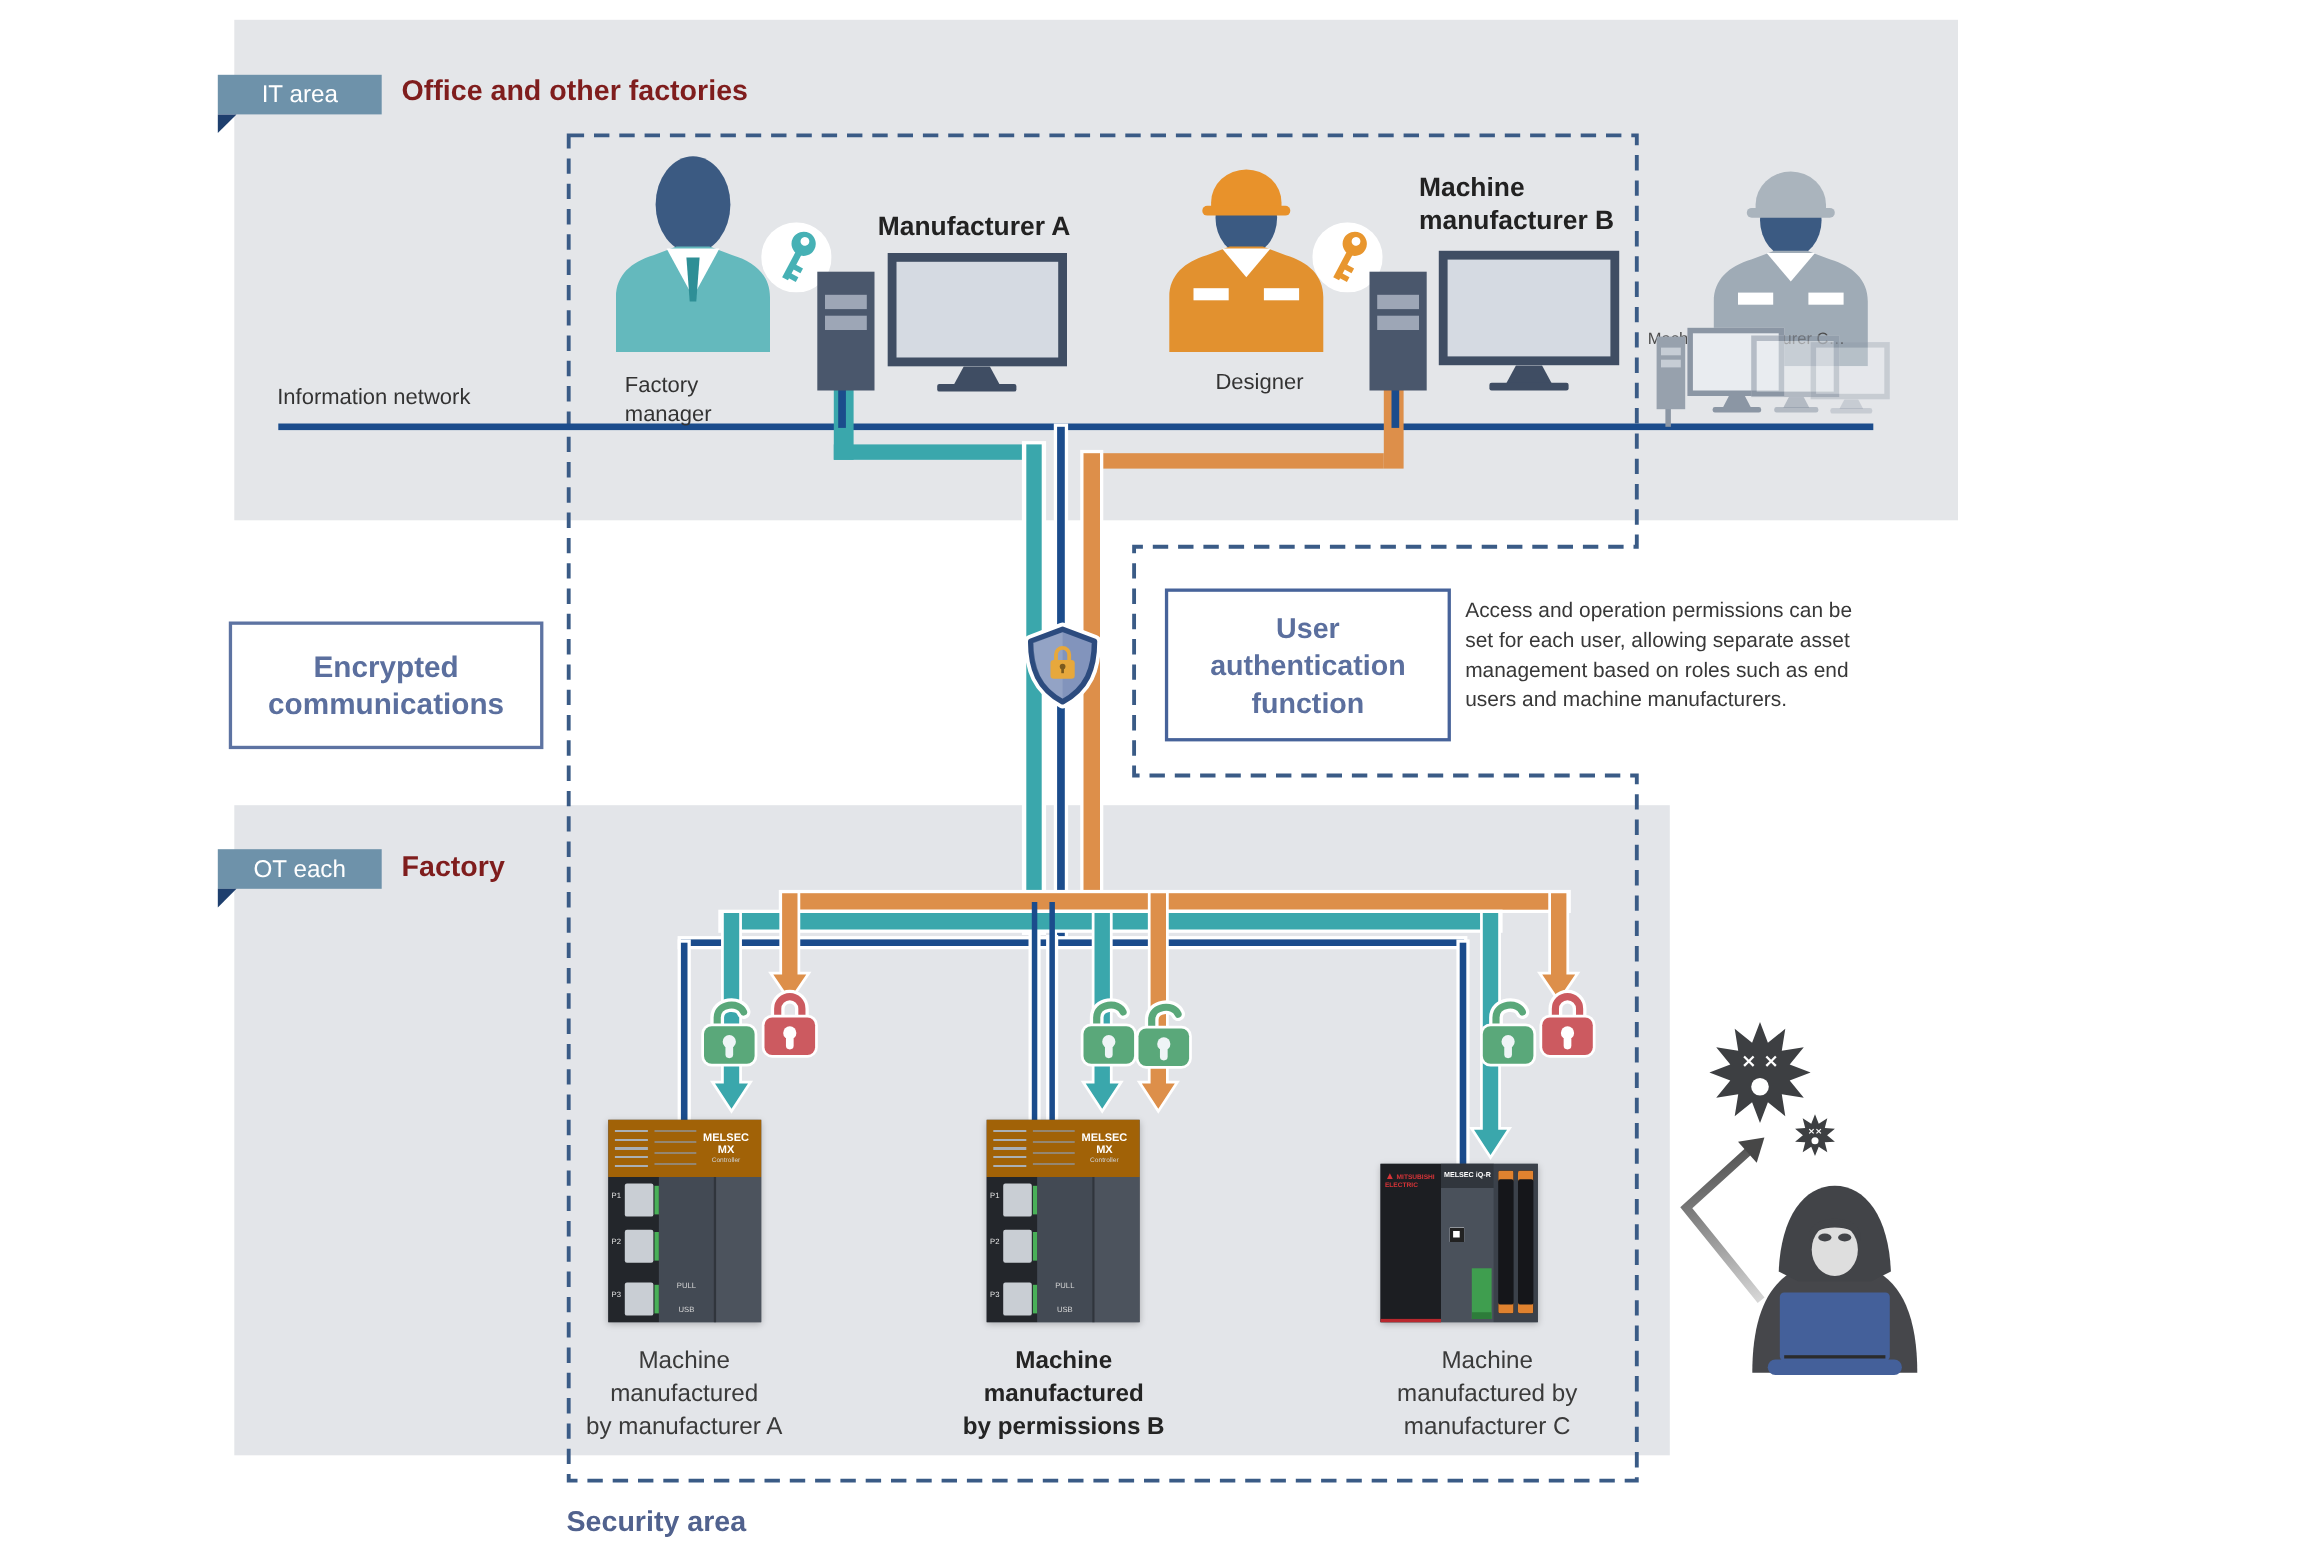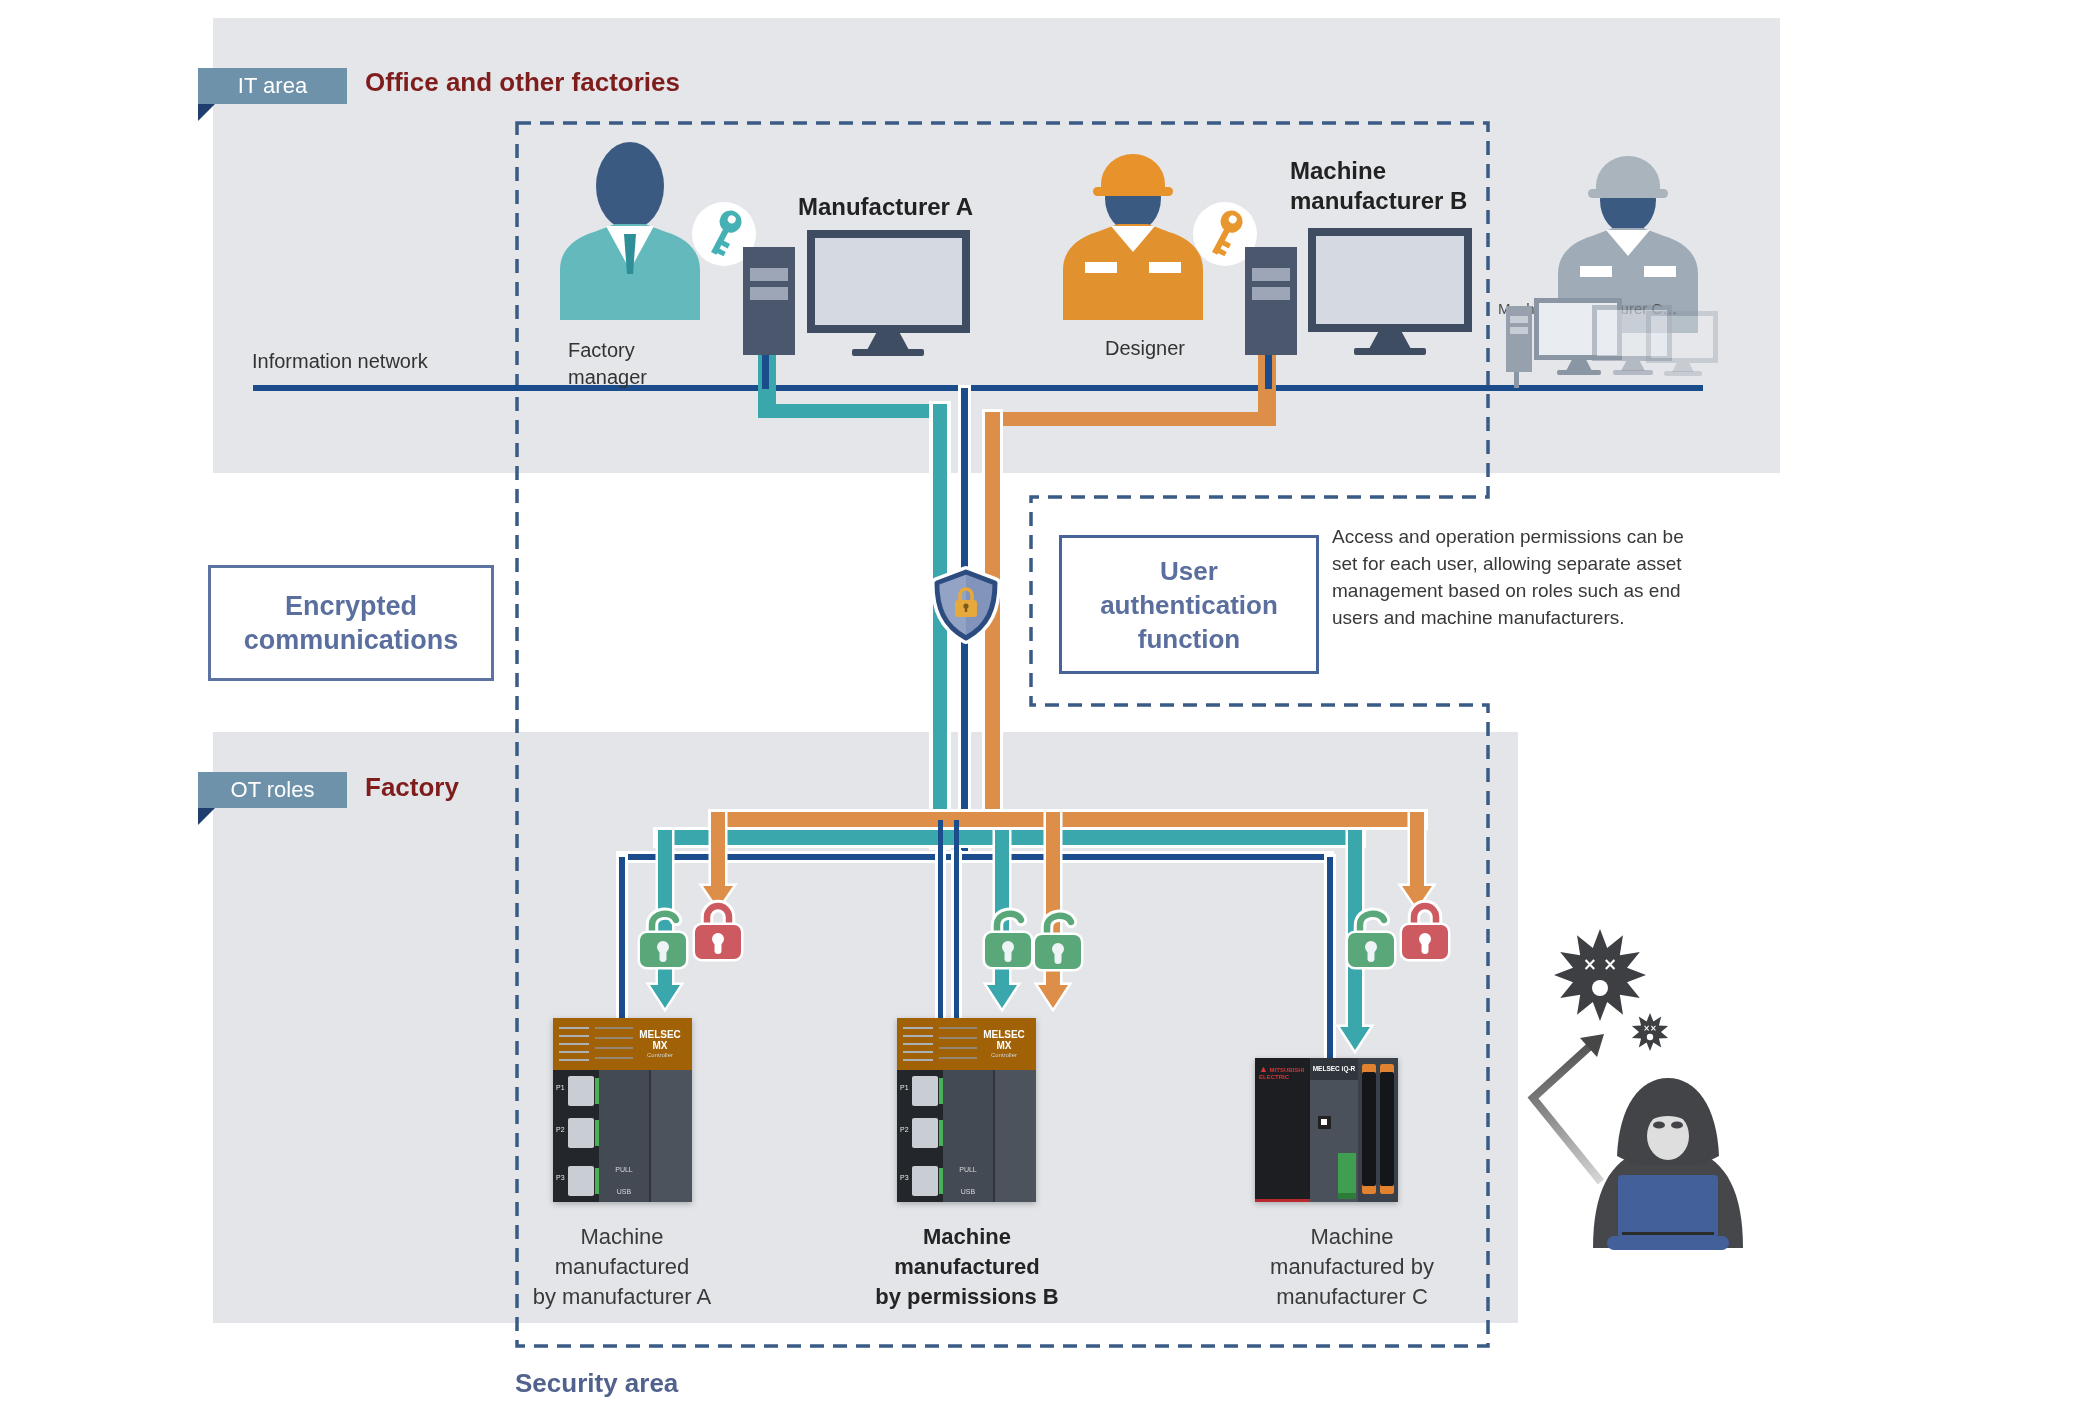--- a/index.html
+++ b/index.html
@@ -247,27 +247,27 @@
   <div class="abs monitor ghost" style="left:1646px;top:311px;width:72px;height:52px;border-width:5px;opacity:.32;"></div>
   <div class="abs g-neck" style="left:1672px;top:363px;width:22px;height:9px;opacity:.32;"></div>
   <div class="abs g-base" style="left:1664px;top:371px;width:38px;height:5px;opacity:.32;"></div>
 
   <div class="abs callout pre" style="left:208px;top:565px;width:280px;height:110px;font-size:27px;line-height:34px;">Encrypted
 communications</div>
 
   <div class="abs callout pre" style="left:1059px;top:535px;width:254px;height:133px;border-color:#47639a;font-size:26px;line-height:34px;">User
 authentication
 function</div>
-  <div class="abs desc pre" style="left:1332px;top:523px;width:360px;">Access and operation permissions can be
+  <div class="abs desc pre" style="left:1332px;top:542px;width:360px;">Access and operation permissions can be
 set for each user, allowing separate asset
 management based on roles such as end
 users and machine manufacturers.</div>
 
   <div class="abs badge" style="left:198px;top:772px;">
-    <span>OT roles</span>
+    <span>OT each</span>
   </div>
   <div class="abs badge-tri" style="left:198px;top:808px;"></div>
   <div class="abs area-title" style="left:365px;top:772px;">Factory</div>
 
   <div class="abs machine" style="left:553px;top:1018px;width:139px;height:184px;">
     <div class="mx-head">
         <div class="leds"></div>
         <div class="midtxt"></div>
       <div class="brand">
           <span class="b1">MELSEC MX</span>

